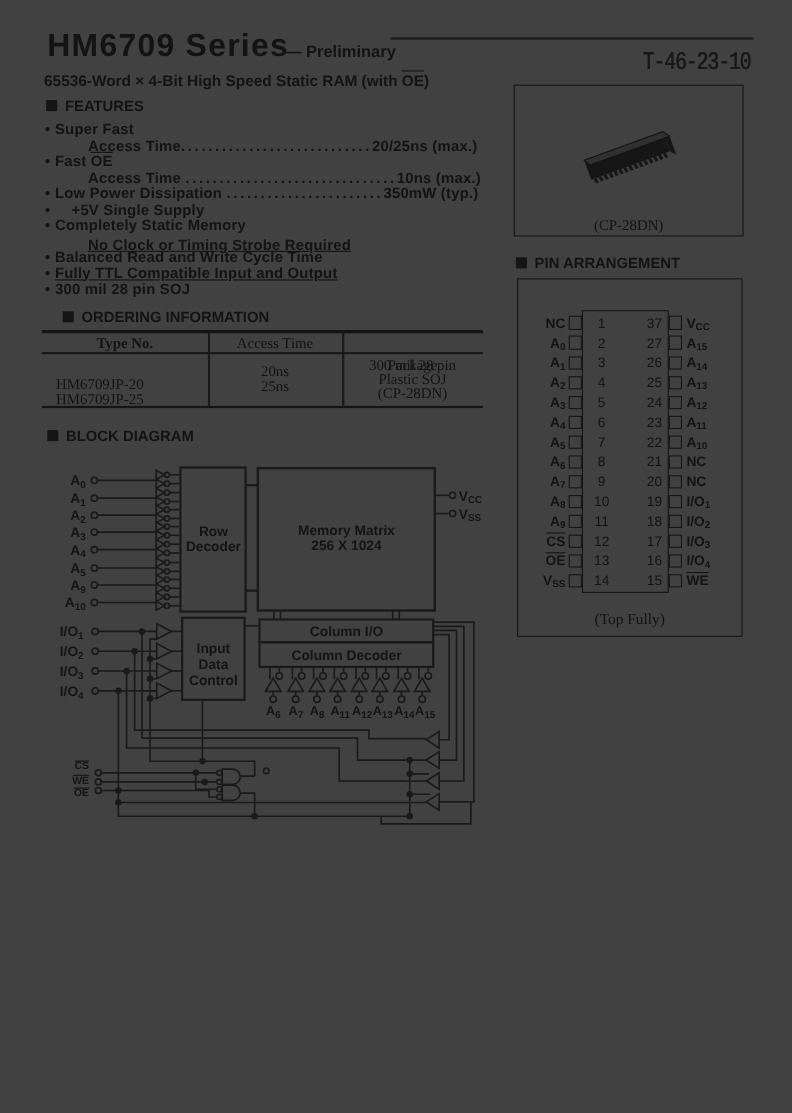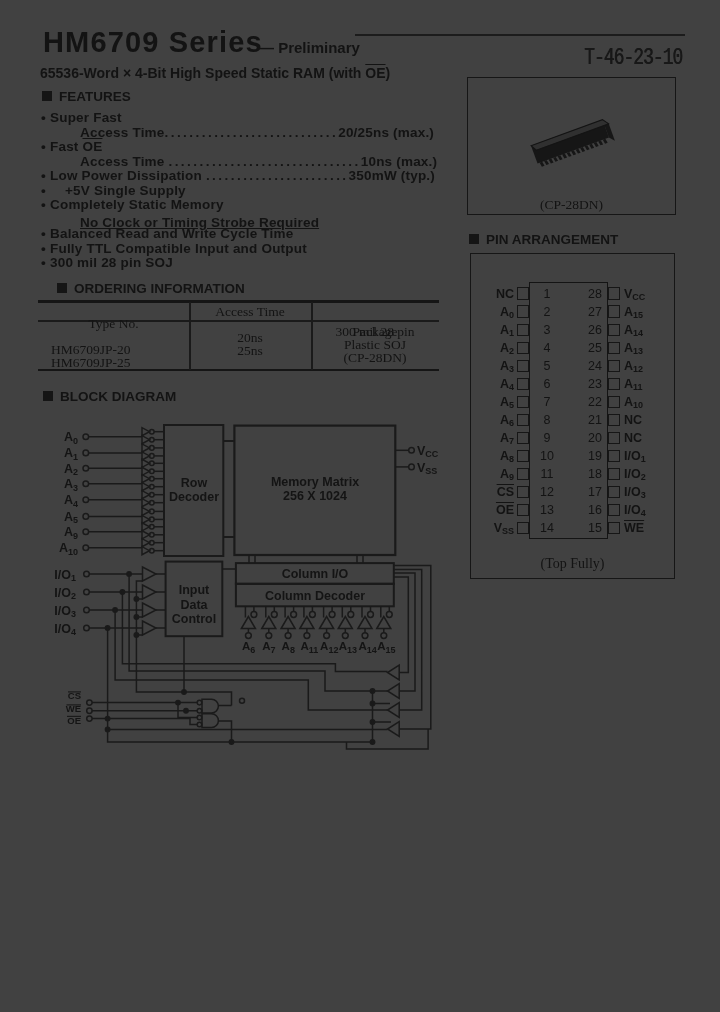--- a/index.html
+++ b/index.html
@@ -48,41 +48,41 @@
 
   <div class="abs" style="left:1px;top:91px;">•</div>
     <div class="abs" style="left:10px;top:91px;">Completely Static Memory</div>
 
   <div class="abs" style="left:40px;top:109px;text-decoration:underline;">No Clock or Timing Strobe Required</div>
 
   <div class="abs" style="left:1px;top:120px;">•</div>
     <div class="abs" style="left:10px;top:120px;">Balanced Read and Write Cycle Time</div>
 
   <div class="abs" style="left:1px;top:134.5px;">•</div>
-    <div class="abs" style="left:10px;top:134.5px;">Fully TTL Compatible Input and Output</div>
+    <div class="abs" style="left:10px;top:134.5px;text-decoration:underline;">Fully TTL Compatible Input and Output</div>
 
   <div class="abs" style="left:1px;top:149px;">•</div>
     <div class="abs" style="left:10px;top:149px;">300 mil 28 pin SOJ</div>
 </div>
 
 <div class="abs b" style="left:41px;top:280.5px;font-size:13.5px;padding-left:16px;"><span class="sq"></span>ORDERING INFORMATION</div>
 
 <div class="abs" style="left:38px;top:300px;width:401px;height:71px;">
 
   <div class="abs" style="left:0;top:0;width:401px;height:2.6px;background:#151515;"></div>
 
   <div class="abs" style="left:0;top:20px;width:401px;height:1.6px;background:#1a1a1a;"></div>
 
   <div class="abs" style="left:0;top:69px;width:401px;height:2.2px;background:#151515;"></div>
 
   <div class="abs" style="left:151px;top:2px;width:1.6px;height:68px;background:#1a1a1a;"></div>
 
   <div class="abs" style="left:273px;top:2px;width:1.6px;height:68px;background:#1a1a1a;"></div>
 
-  <div class="abs ser" style="left:0;top:16px;width:151px;text-align:center;font-size:13.5px;">Type No.</div>
+  <div class="abs ser" style="left:0;top:4px;width:151px;text-align:center;font-size:13.5px;font-weight:bold;">Type No.</div>
   <div class="abs ser" style="left:151px;top:4px;width:122px;text-align:center;font-size:13.5px;">Access Time</div>
   <div class="abs ser" style="left:273px;top:4px;width:128px;text-align:center;font-size:13.5px;margin-top:20px;">Package</div>
 
   <div class="abs ser" style="left:13px;top:30.5px;font-size:13.5px;line-height:13.5px;margin-top:12px;">HM6709JP-20<br>HM6709JP-25</div>
   <div class="abs ser" style="left:151px;top:30.5px;width:122px;text-align:center;font-size:13.5px;line-height:13.5px;">20ns<br>25ns</div>
   <div class="abs ser" style="left:273px;top:26px;width:128px;text-align:center;font-size:13.5px;line-height:12.8px;">300 mil 28 pin<br>Plastic SOJ<br>(CP-28DN)</div>
 </div>
 
 <div class="abs b" style="left:43px;top:388.5px;font-size:13.5px;"><span class="sq"></span>BLOCK DIAGRAM</div>
 
@@ -460,21 +460,21 @@
 <div class="abs" style="left:470px;top:253px;width:205px;height:326px;border:1.5px solid #161616;box-sizing:border-box;"></div>
 
 <div class="abs" style="left:529px;top:281.5px;width:79px;height:257px;border:1.8px solid #141414;box-sizing:border-box;"></div>
 
 <div>
 
 <div>
 <div class="abs" style="left:517px;top:287.4px;width:12.2px;height:12.2px;border:1.7px solid #161616;box-sizing:border-box;"></div>
 <div class="abs" style="left:607.8px;top:287.4px;width:12.2px;height:12.2px;border:1.7px solid #161616;box-sizing:border-box;"></div>
 <div class="abs" style="left:534px;top:287.0px;width:26px;text-align:center;font-size:12.5px;">1</div>
-<div class="abs" style="left:582px;top:287.0px;width:26px;text-align:center;font-size:12.5px;">28</div>
+<div class="abs" style="left:582px;top:287.0px;width:26px;text-align:center;font-size:12.5px;">37</div>
 <div class="abs b" style="right:206px;top:287.0px;font-size:12.5px;">NC</div>
 <div class="abs b" style="left:624px;top:287.0px;font-size:12.5px;">V<sub>CC</sub></div>
 </div>
 
 <div>
 <div class="abs" style="left:517px;top:305.4px;width:12.2px;height:12.2px;border:1.7px solid #161616;box-sizing:border-box;"></div>
 <div class="abs" style="left:607.8px;top:305.4px;width:12.2px;height:12.2px;border:1.7px solid #161616;box-sizing:border-box;"></div>
 <div class="abs" style="left:534px;top:305.0px;width:26px;text-align:center;font-size:12.5px;">2</div>
 <div class="abs" style="left:582px;top:305.0px;width:26px;text-align:center;font-size:12.5px;">27</div>
 <div class="abs b" style="right:206px;top:305.0px;font-size:12.5px;">A<sub>0</sub></div>

